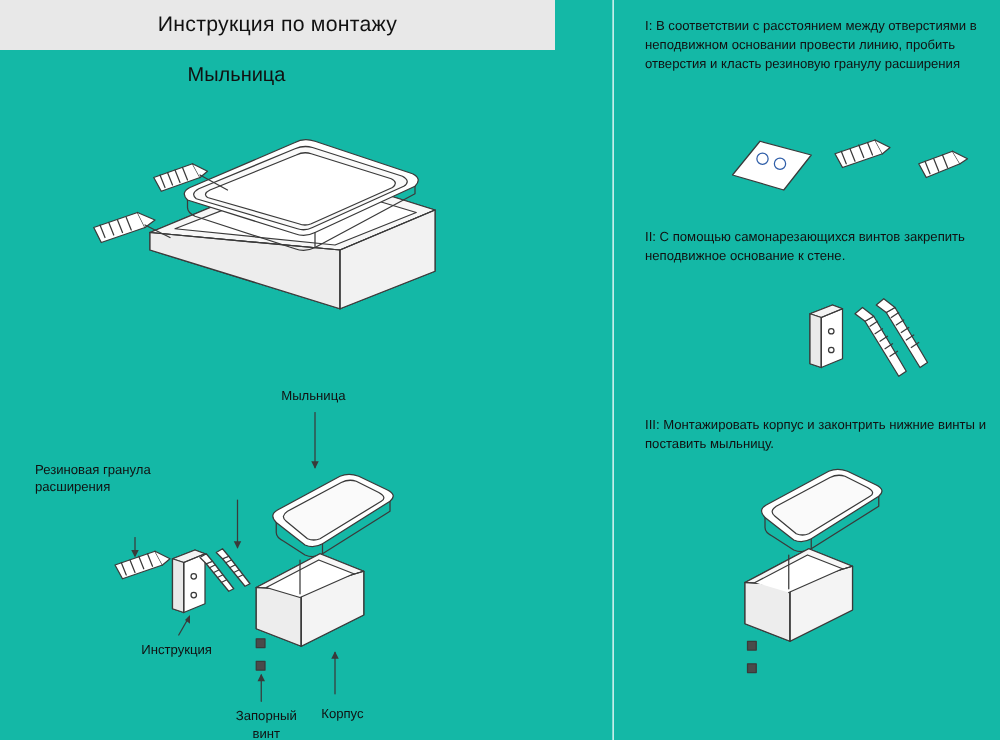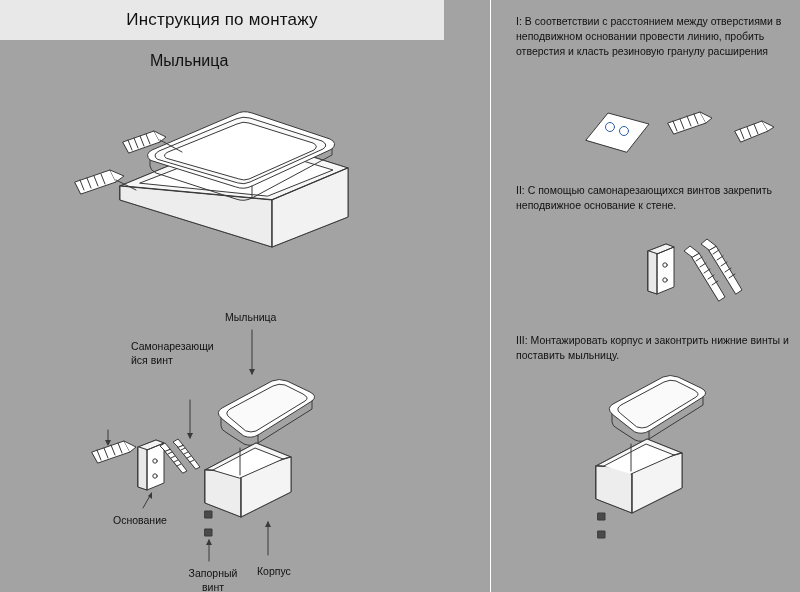--- a/index.html
+++ b/index.html
@@ -12,21 +12,21 @@
     height: 592px;
     font-family: "Liberation Sans", sans-serif;
     color: #1a1a1a;
     overflow: hidden;
     position: relative;
   }
   #page {
     position: relative;
     width: 800px;
     height: 592px;
-    background: #a3a3a3;
+    background: #14b8a6;
   }
 
   
   .title-banner {
     position: absolute;
     left: 0;
     top: 0;
     width: 444px;
     height: 40px;
     background: #e8e8e8;
@@ -101,22 +101,22 @@
   <div class="title-banner">
     <span class="title-text">Инструкция по монтажу</span>
   </div>
   <div class="subtitle">Мыльница</div>
 
   <div class="step-text step-1">I: В соответствии с расстоянием между отверстиями в неподвижном основании провести линию, пробить отверстия и класть резиновую гранулу расширения</div>
   <div class="step-text step-2">II: С помощью самонарезающихся винтов закрепить неподвижное основание к стене.</div>
   <div class="step-text step-3">III: Монтажировать корпус и законтрить нижние винты и поставить мыльницу.</div>
 
   <div class="caption cap-soap">Мыльница</div>
-  <div class="caption cap-screw">Самонарезающи<br>йся винт</div>
-  <div class="caption cap-base">Основание</div>
+  <div class="caption cap-rubber">Резиновая гранула<br>расширения</div>
+  <div class="caption cap-base">Инструкция</div>
   <div class="caption cap-lock">Запорный<br>винт</div>
   <div class="caption cap-body">Корпус</div>
 
   <svg class="canvas" viewBox="0 0 800 592">
     <g fill="none" stroke="#3a3a3a" stroke-width="1" stroke-linejoin="round" stroke-linecap="round">
 
       <g>
 
         <path d="M120 186 L243 135 L348 168 L348 217 L272 247 L272 247 L120 200 Z" fill="#ffffff"></path>
         <path d="M120 186 L243 135 L348 168 L272 200 Z" fill="#f7f7f7"></path>

